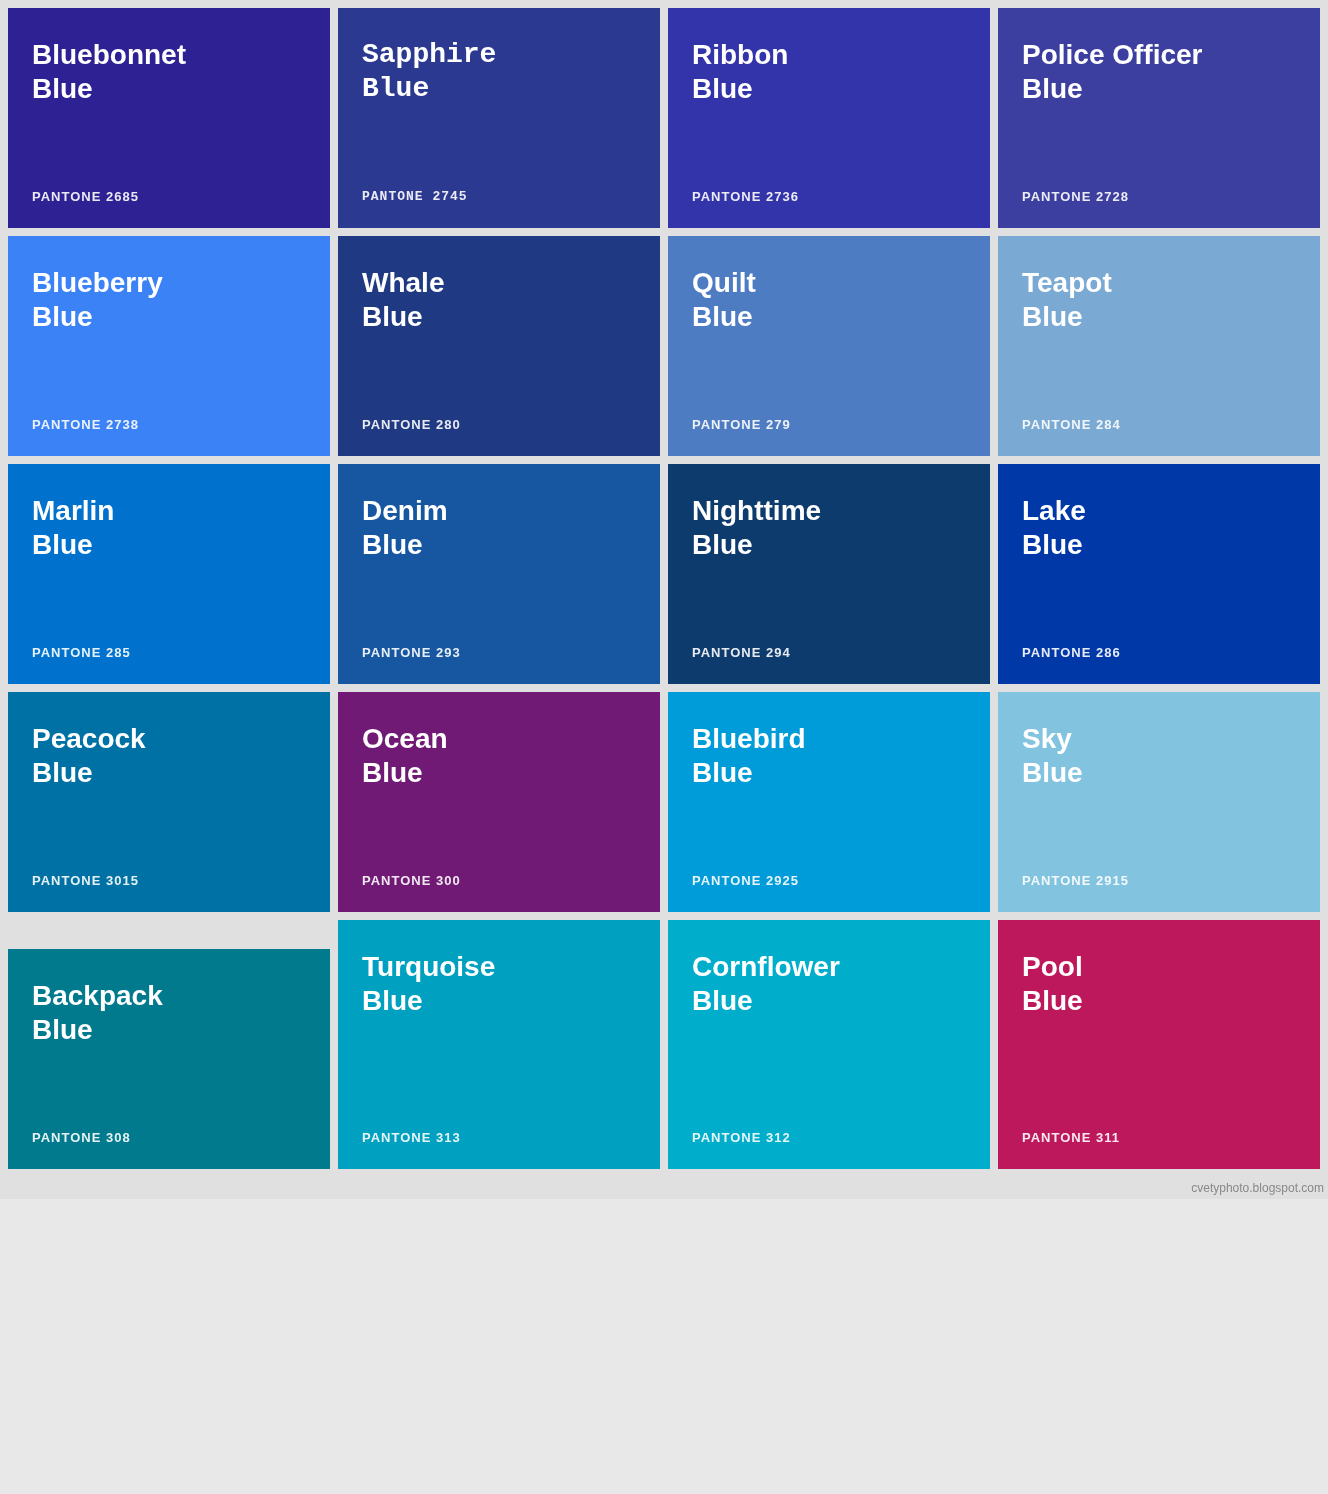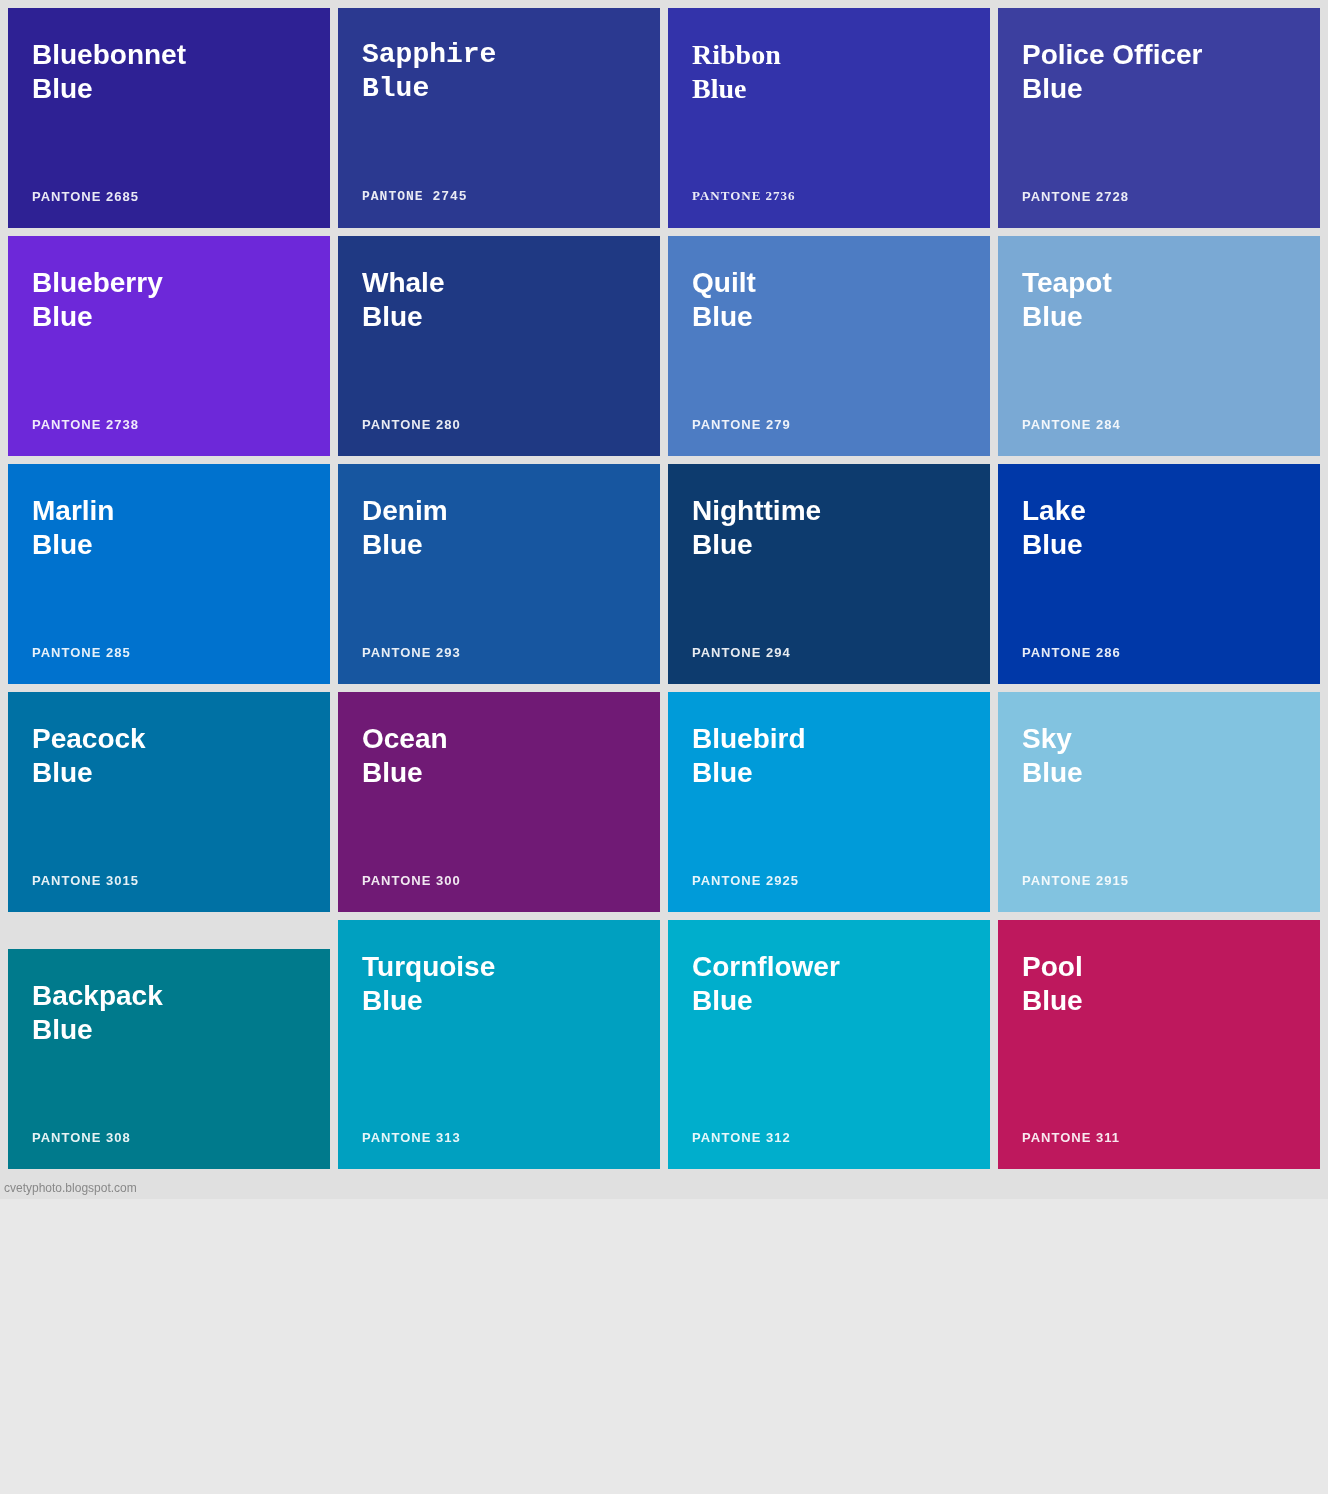--- a/index.html
+++ b/index.html
@@ -43,48 +43,48 @@
       font-size: 13px;
       font-weight: bold;
       color: white;
       letter-spacing: 1px;
       text-transform: uppercase;
       opacity: 0.9;
     }
 
     .watermark {
       position: relative;
-      text-align: left;
+      text-align: right;
       padding: 4px;
       font-size: 12px;
       color: #888;
       background: #e0e0e0;
     }
   </style>
 </head>
 <body>
 
 <div class="grid" id="color-grid">
 <div class="color-card" style="background-color: rgb(46, 33, 148);">
       <div class="color-name">Bluebonnet<br>Blue</div>
       <div class="pantone-label">PANTONE 2685</div>
     </div>
     <div class="color-card" style="background-color: rgb(43, 57, 144); font-family: Liberation Mono, monospace;">
       <div class="color-name">Sapphire<br>Blue</div>
       <div class="pantone-label">PANTONE 2745</div>
     </div>
-    <div class="color-card" style="background-color: rgb(51, 51, 170); font-family: Liberation Serif, serif;">
+    <div class="color-card" style="background-color: rgb(51, 51, 170);">
       <div class="color-name">Ribbon<br>Blue</div>
       <div class="pantone-label">PANTONE 2736</div>
     </div>
     <div class="color-card" style="background-color: rgb(60, 63, 159);">
       <div class="color-name">Police Officer<br>Blue</div>
       <div class="pantone-label">PANTONE 2728</div>
     </div>
-    <div class="color-card" style="background-color: #6d28d9;">
+    <div class="color-card" style="background-color: #3b82f6;">
       <div class="color-name">Blueberry<br>Blue</div>
       <div class="pantone-label">PANTONE 2738</div>
     </div>
     <div class="color-card" style="background-color: rgb(31, 57, 131);">
       <div class="color-name">Whale<br>Blue</div>
       <div class="pantone-label">PANTONE 280</div>
     </div>
     <div class="color-card" style="background-color: rgb(77, 124, 195); justify-content: space-between;">
       <div class="color-name">Quilt<br>Blue</div>
       <div class="pantone-label">PANTONE 279</div>

